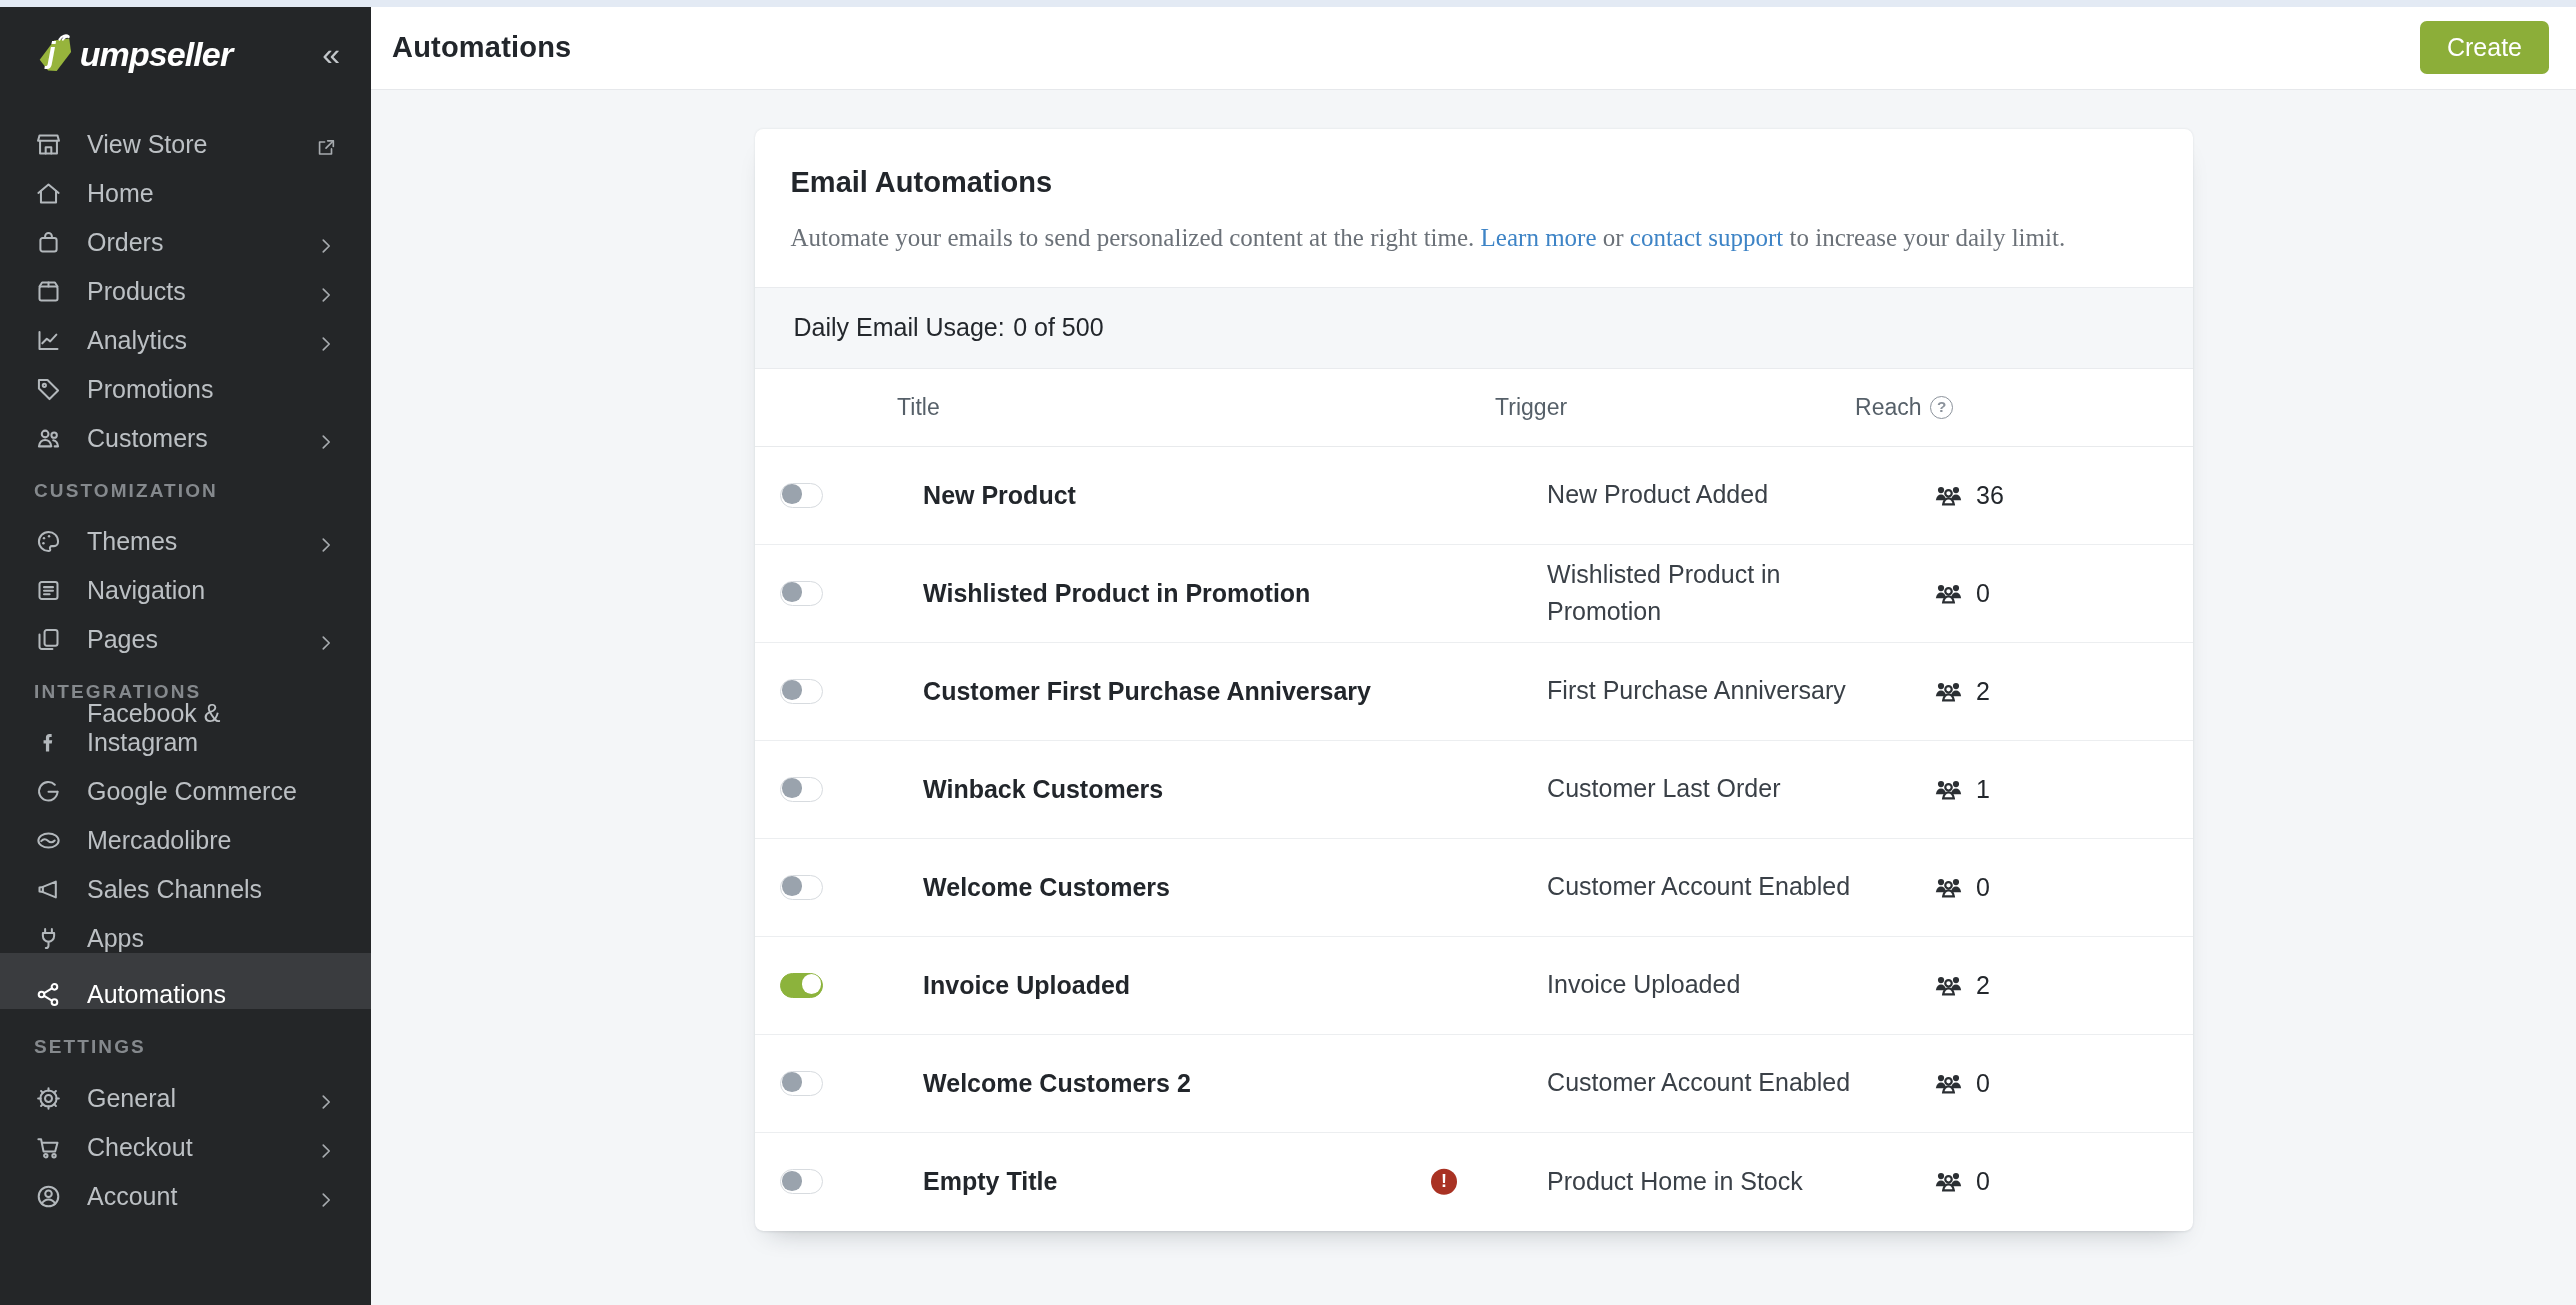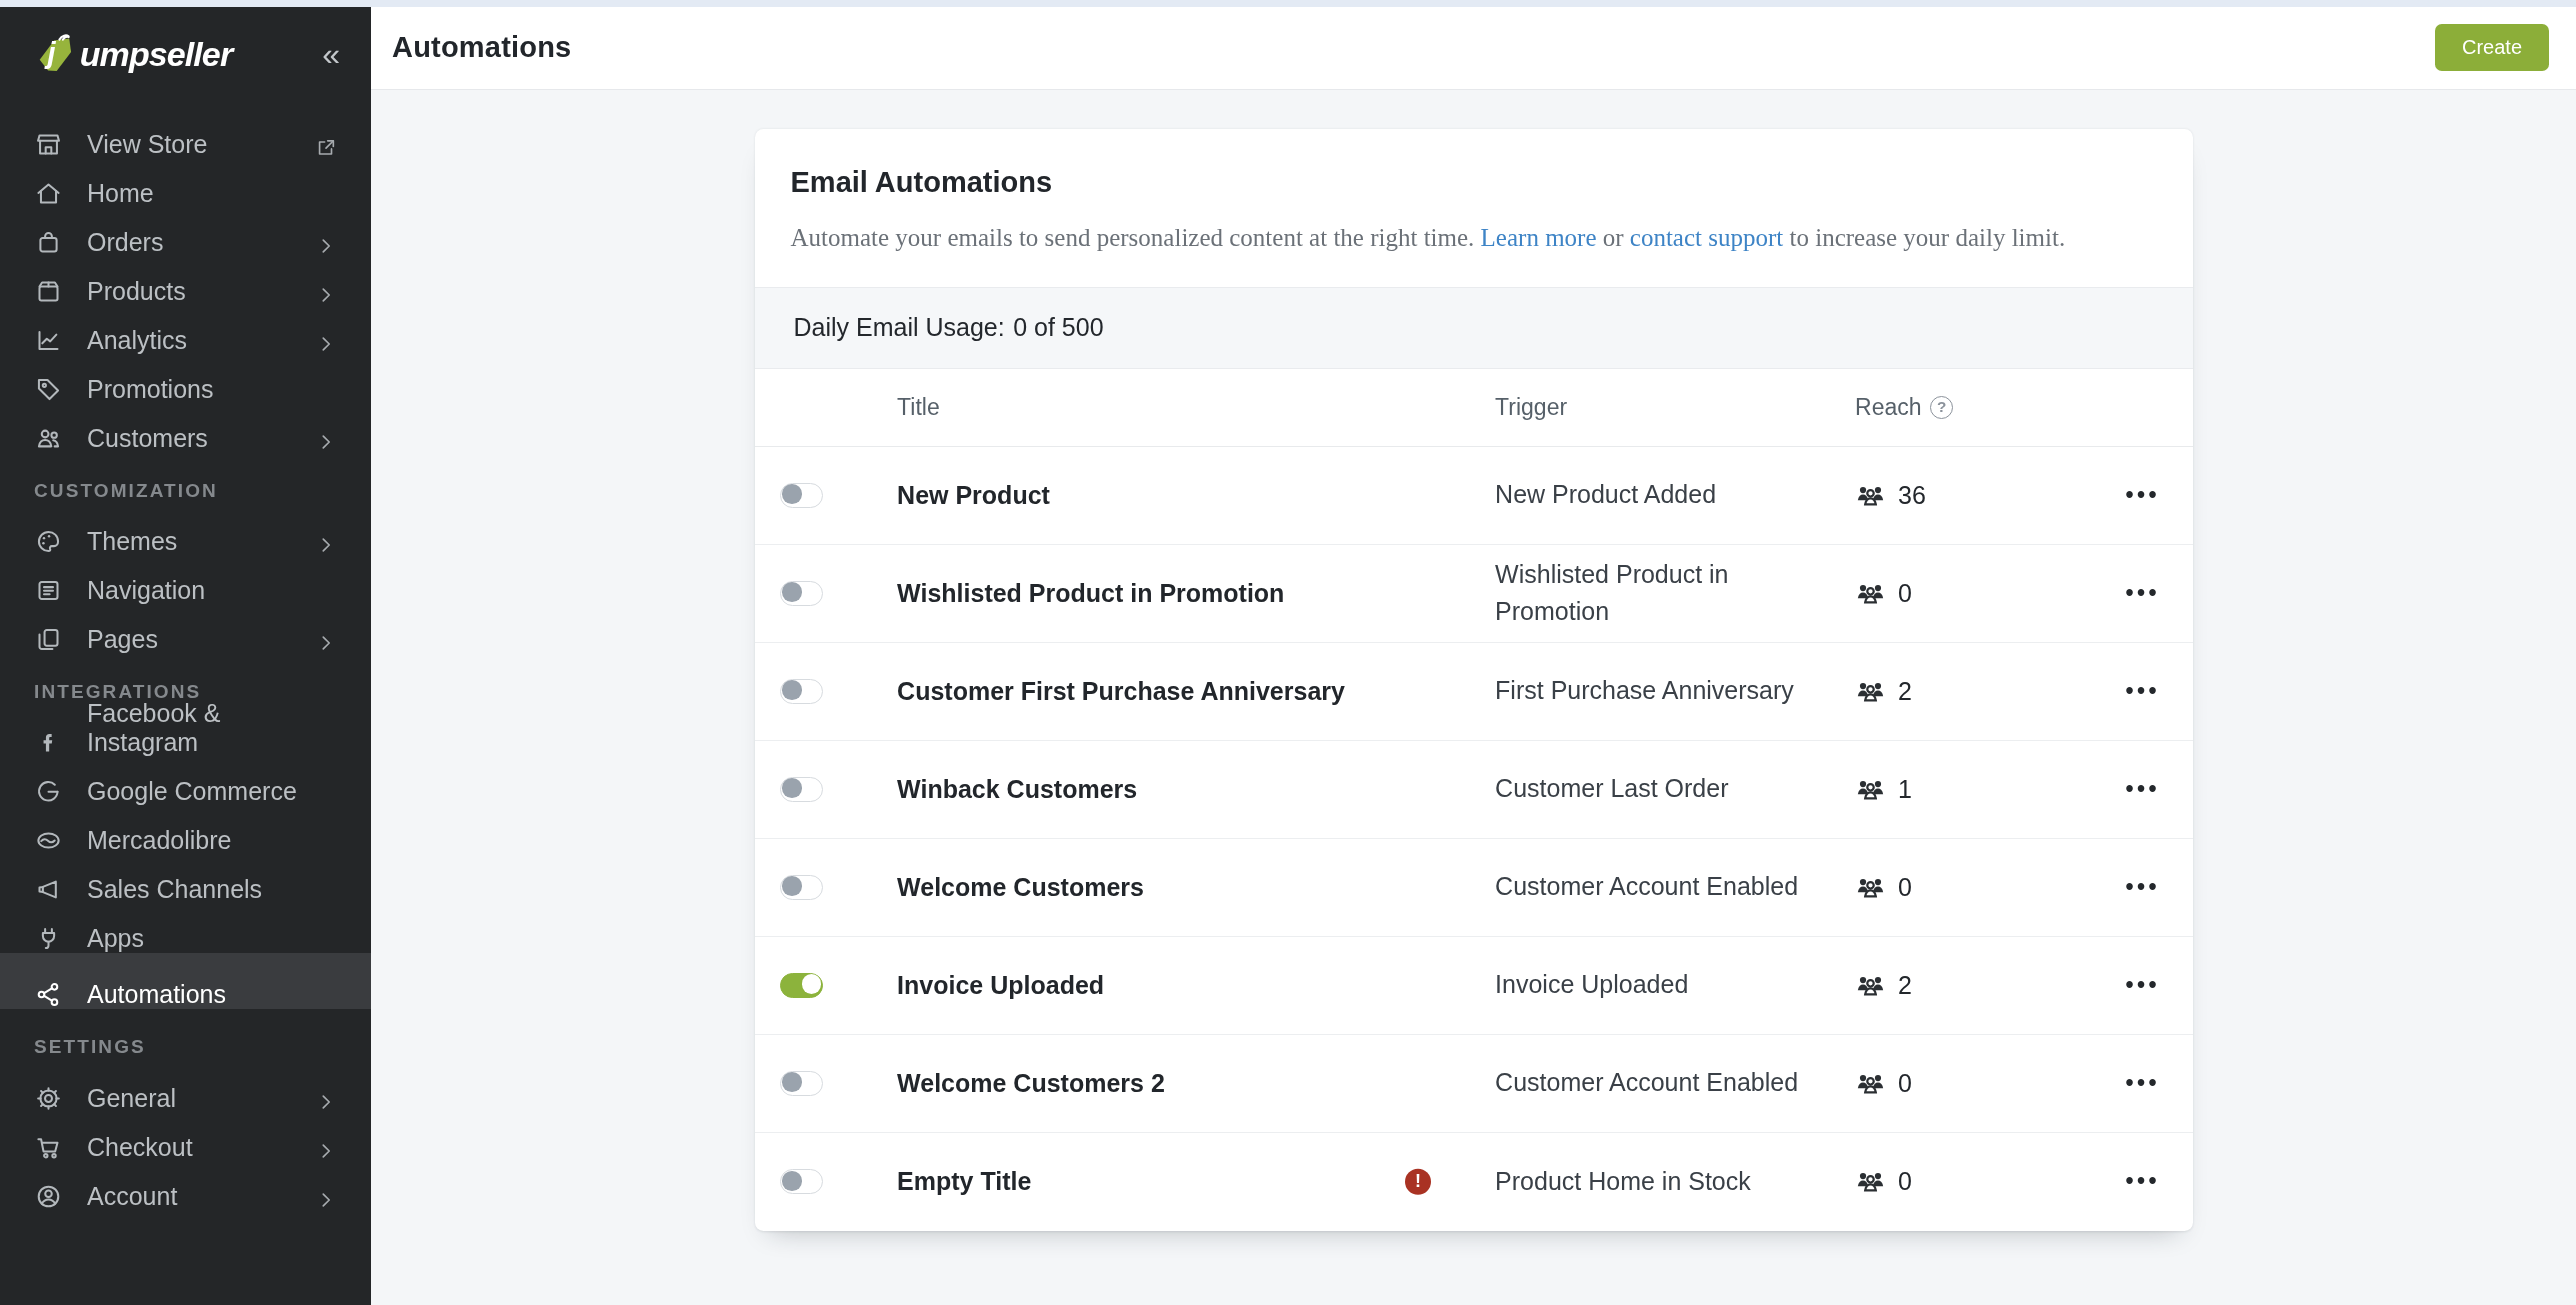--- a/index.html
+++ b/index.html
@@ -26,41 +26,41 @@
   .nav-item .trail { margin-left:auto; display:flex; align-items:center; color:#a7abaf; }
   .nav-item .trail svg { width:22px; height:22px; }
   .nav-item.active { background:#3a3c3f; color:#ffffff; height:56px; }
   .nav-item.active .ic { color:#fff; }
   .section-title { margin-top:27px; margin-bottom:5.1px; padding:0 34px; font-size:19px; font-weight:bold; letter-spacing:2.1px; color:#85898d; }
 
   
   .main { flex:1; display:flex; flex-direction:column; min-width:0; }
   .header { height:83px; background:#fff; border-bottom:0.9px solid #e6e8eb; display:flex; align-items:center; padding:0 27px 0 21px; }
   .page-title { font-size:29px; font-weight:bold; color:#22262b; letter-spacing:0.2px; }
-  .create-btn { margin-left:auto; background:#8cae39; color:#fff; border:none; border-radius:6.8px; font-size:20px; font-family:inherit; padding:12px 27px; cursor:pointer; }
+  .create-btn { margin-left:auto; background:#8cae39; color:#fff; border:none; border-radius:6.8px; font-size:25px; font-family:inherit; padding:12px 27px; cursor:pointer; }
 
   .content { flex:1; padding-top:39px; display:flex; flex-direction:column; align-items:center; background:#f4f6f8; }
   .card { width:1438px; background:#fff; border-radius:8.5px; overflow:hidden;
           box-shadow:0 0.9px 2.6px rgba(25,35,45,.10), 0 15.3px 25.6px -15.3px rgba(25,35,45,.28); }
   .card-head { padding:37px 37px 29px 36px; }
   .card-title { font-size:29px; font-weight:bold; color:#22262b; margin-bottom:20px; }
   .card-desc { font-size:25px; color:#6b7178; line-height:1.55; max-width:1337px;font-family:Liberation Serif, serif; }
   .card-desc a { color:#3e84c6; text-decoration:none; cursor:pointer; }
 
   .usage { background:#f5f7f9; border-top:0.9px solid #e9ebee; border-bottom:0.9px solid #e9ebee; padding:0 37px 0 39px; height:82px; display:flex; align-items:center; font-size:25px; color:#23272c; }
   .usage b { font-weight:normal; margin-right:8.5px; }
 
   .grid-row { display:grid; grid-template-columns:117px 598px 360px 267px 1fr; align-items:center; padding:0 0 0 25.6px; }
   .thead { height:78px; border-bottom:0.9px solid #e8eaec; color:#566069; font-size:23px; }
   .thead .th-title { grid-column:2; }
   .thead .th-trigger { grid-column:3; }
   .thead .th-reach { grid-column:4; display:flex; align-items:center; gap:8.5px; }
   .help-circle { width:23px; height:23px; border:1.7px solid #8b929b; border-radius:50%; color:#8b929b; font-size:15.3px; display:flex; align-items:center; justify-content:center; cursor:pointer; font-weight:bold; }
 
-  .trow { min-height:98px; border-bottom:0.9px solid #eceef0; }
+  .trow { min-height:98px; border-bottom:0.9px solid #eceef0;gap:26px; }
   .trow:last-child { border-bottom:none; }
   .cell-title { position:relative; font-size:25px; font-weight:bold; color:#22262b; cursor:pointer; padding-right:94px; }
   .alert-badge { position:absolute; right:64px; top:50%; transform:translateY(-50%); width:26.4px; height:26.4px; background:#a93223; border-radius:50%; color:#fff; font-size:18px; font-weight:bold; display:flex; align-items:center; justify-content:center; }
   .cell-trigger { font-size:25px; color:#3a4047; line-height:1.5; max-width:341px; }
   .cell-reach { display:flex; align-items:center; gap:12px; font-size:25px; color:#23272c; }
   .cell-reach svg { width:31px; height:31px; color:#2b2f33; }
   .cell-menu { justify-self:start; font-size:23px; font-weight:bold; color:#24282c; letter-spacing:3.4px; cursor:pointer; line-height:1; padding:8.5px 3.4px; }
 
   
   .toggle { width:43px; height:25px; border-radius:12.8px; position:relative; cursor:pointer; background:#fff; border:1.7px solid #d7dbdf; }

